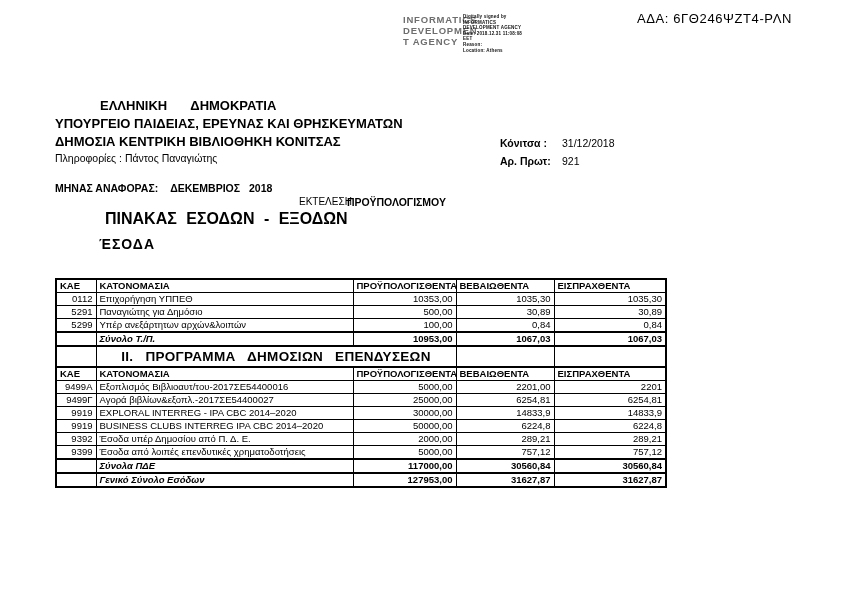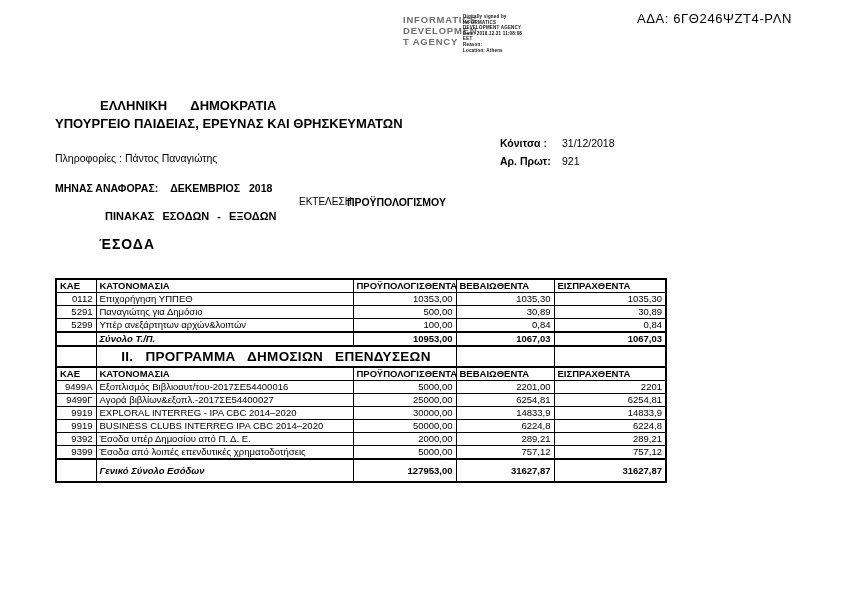--- a/index.html
+++ b/index.html
@@ -23,38 +23,38 @@
   .info-line { position:absolute; left:55px; top:152px; font-size:10.5px; }
 
   .meta { position:absolute; left:500px; top:134px; font-size:10.5px; line-height:18px; }
   .meta .row { display:flex; }
   .meta .lbl { font-weight:bold; width:62px; }
 
   .month-line { position:absolute; left:55px; top:182px; font-size:10.5px; font-weight:bold; }
   .month-line .val { margin-left:12px; word-spacing:6px; }
   .exec-1 { position:absolute; left:273px; top:196px; font-size:10px; font-weight:normal;padding-left:26px; }
   .exec-2 { position:absolute; left:347px; top:196px; font-size:10.5px; font-weight:bold; }
-  .caption { position:absolute; left:105px; top:210px; font-size:11px; font-weight:bold; word-spacing:5px; }
+  .caption { position:absolute; left:105px; top:210px; font-size:16px; font-weight:bold; word-spacing:5px; }
   .esoda { position:absolute; left:99px; top:236px; font-size:14px; font-weight:bold; letter-spacing:1px;text-align:center; }
 
   
   table.budget { position:absolute; left:55px; top:278px; width:610px;
                  border-collapse:collapse; table-layout:fixed; font-size:9.5px; }
   table.budget { border:2px solid #000; }
   table.budget td { border:1px solid #000; padding:0 3px; height:13px; line-height:12px;
                     overflow:hidden; white-space:nowrap; }
   td.num, td.kae-val { text-align:right; }
   tr.hrow td { font-weight:bold; }
   tr.sec-title td { border-top:2px solid #000; border-bottom:2px solid #000;
                     font-weight:bold; font-size:13.5px; text-align:center; height:21px;
                     word-spacing:8px; letter-spacing:.3px; }
   td.thick-r { border-right:2px solid #000; }
   tr.total td { border-top:2px solid #000; border-bottom:2px solid #000; font-weight:bold; height:14px; }
   tr.total td.name { font-style:italic; }
-  tr.grand td { height:23px; }
+  tr.grand td { height:14px; }
 </style>
 </head>
 <body>
 
 <div class="page">
 
   <div class="ada">ΑΔΑ: 6ΓΘ246ΨΖΤ4-ΡΛΝ</div>
 
   <div class="ida-stamp">
     <div>INFORMATICS</div>
@@ -68,20 +68,21 @@
     <div>DEVELOPMENT AGENCY</div>
     <div>Date: 2018.12.31 11:08:08</div>
     <div>EET</div>
     <div>Reason:</div>
     <div>Location: Athens</div>
   </div>
 
   <div class="gov">
     <div class="indent">ΕΛΛΗΝΙΚΗ ΔΗΜΟΚΡΑΤΙΑ</div>
     <div>ΥΠΟΥΡΓΕΙΟ ΠΑΙΔΕΙΑΣ, ΕΡΕΥΝΑΣ ΚΑΙ ΘΡΗΣΚΕΥΜΑΤΩΝ</div>
+    <div>ΔΗΜΟΣΙΑ ΚΕΝΤΡΙΚΗ ΒΙΒΛΙΟΘΗΚΗ ΚΟΝΙΤΣΑΣ</div>
   </div>
   <div class="info-line">Πληροφορίες : Πάντος Παναγιώτης</div>
 
   <div class="meta">
     <div class="row">
       <span class="lbl">Κόνιτσα :</span>
       <span>31/12/2018</span>
     </div>
     <div class="row">
       <span class="lbl">Αρ. Πρωτ:</span>
@@ -197,20 +198,27 @@
       <td class="num">289,21</td>
     </tr>
     <tr>
       <td class="kae-val">9399</td>
       <td class="thick-r">Έσοδα από λοιπές επενδυτικές χρηματοδοτήσεις</td>
       <td class="num thick-r">5000,00</td>
       <td class="num">757,12</td>
       <td class="num">757,12</td>
     </tr>
 
+    <tr class="total">
+      <td></td>
+      <td class="name thick-r">Σύνολα ΠΔΕ</td>
+      <td class="num thick-r">117000,00</td>
+      <td class="num">30560,84</td>
+      <td class="num">30560,84</td>
+    </tr>
 
     <tr class="total grand">
       <td></td>
       <td class="name thick-r">Γενικό Σύνολο Εσόδων</td>
       <td class="num thick-r">127953,00</td>
       <td class="num">31627,87</td>
       <td class="num">31627,87</td>
     </tr>
   </tbody>
     </table>

